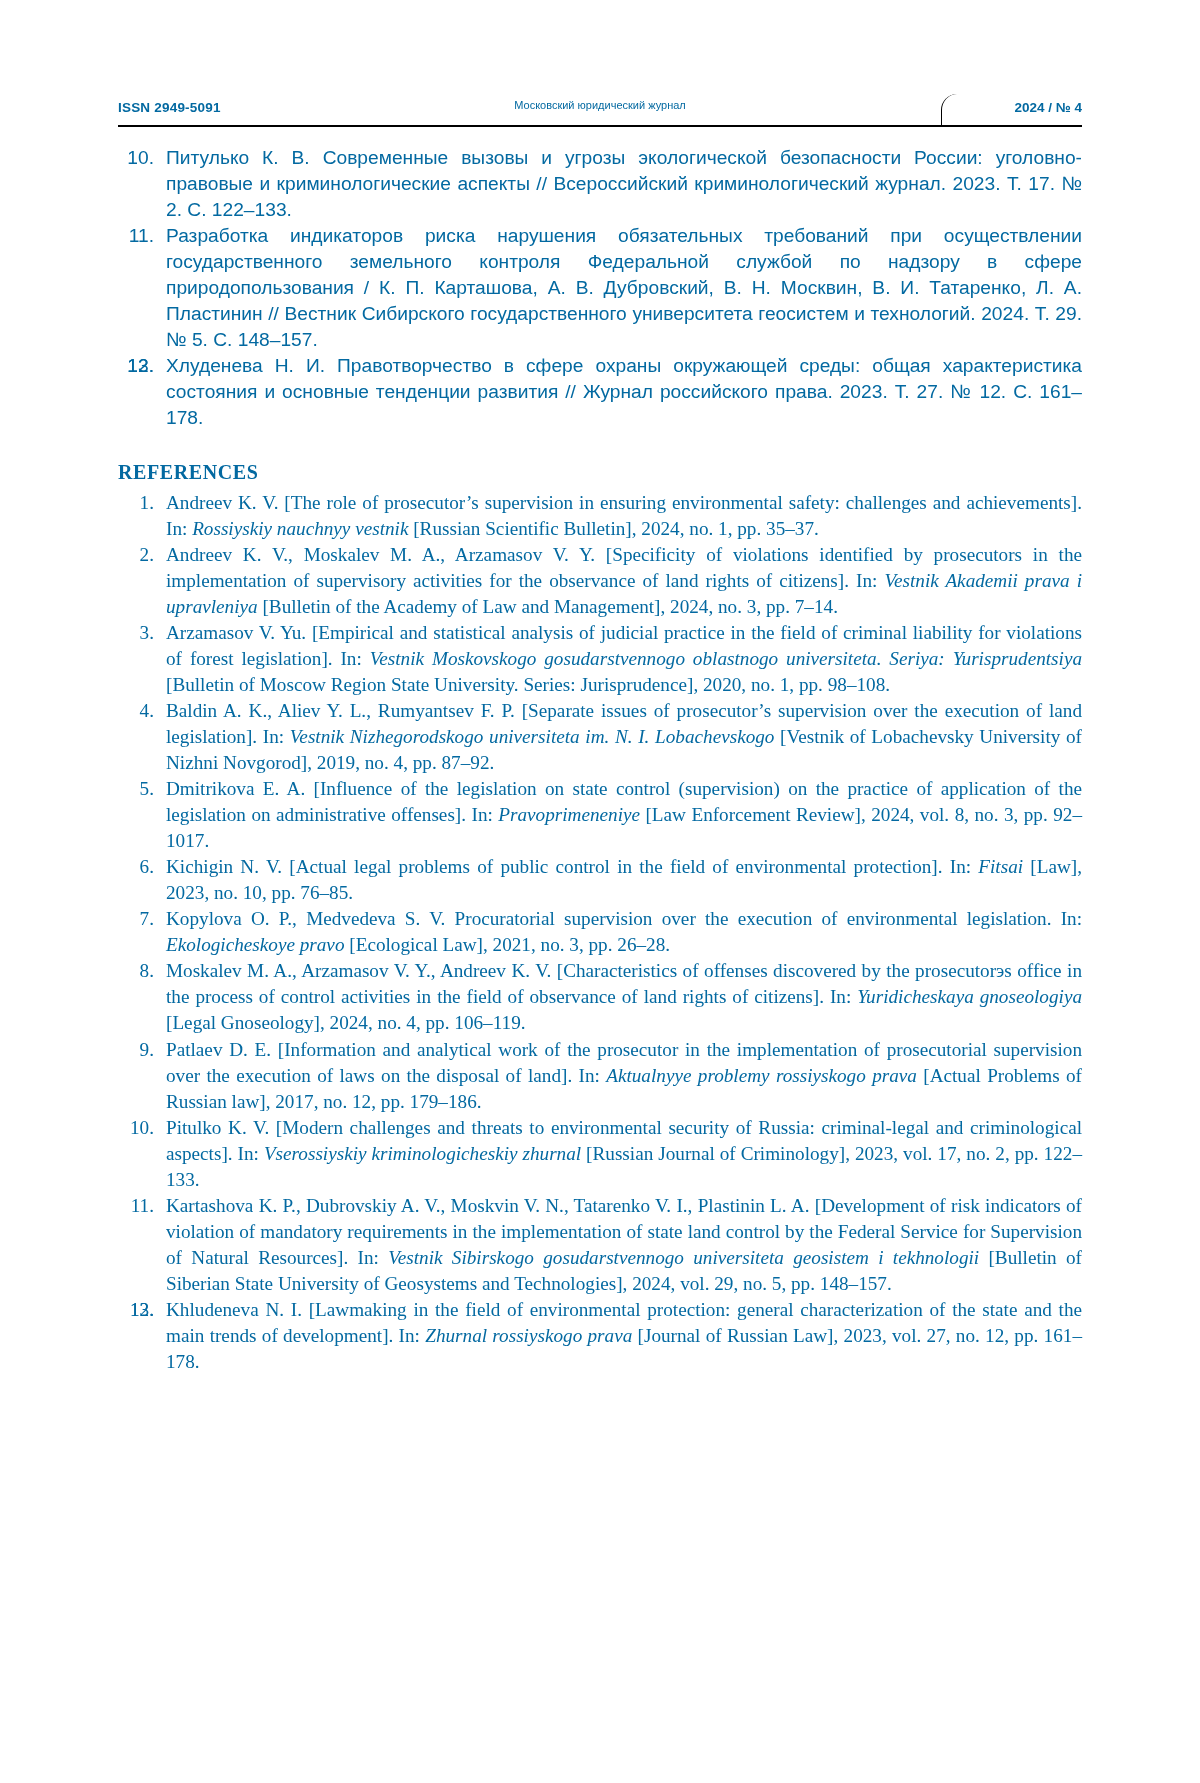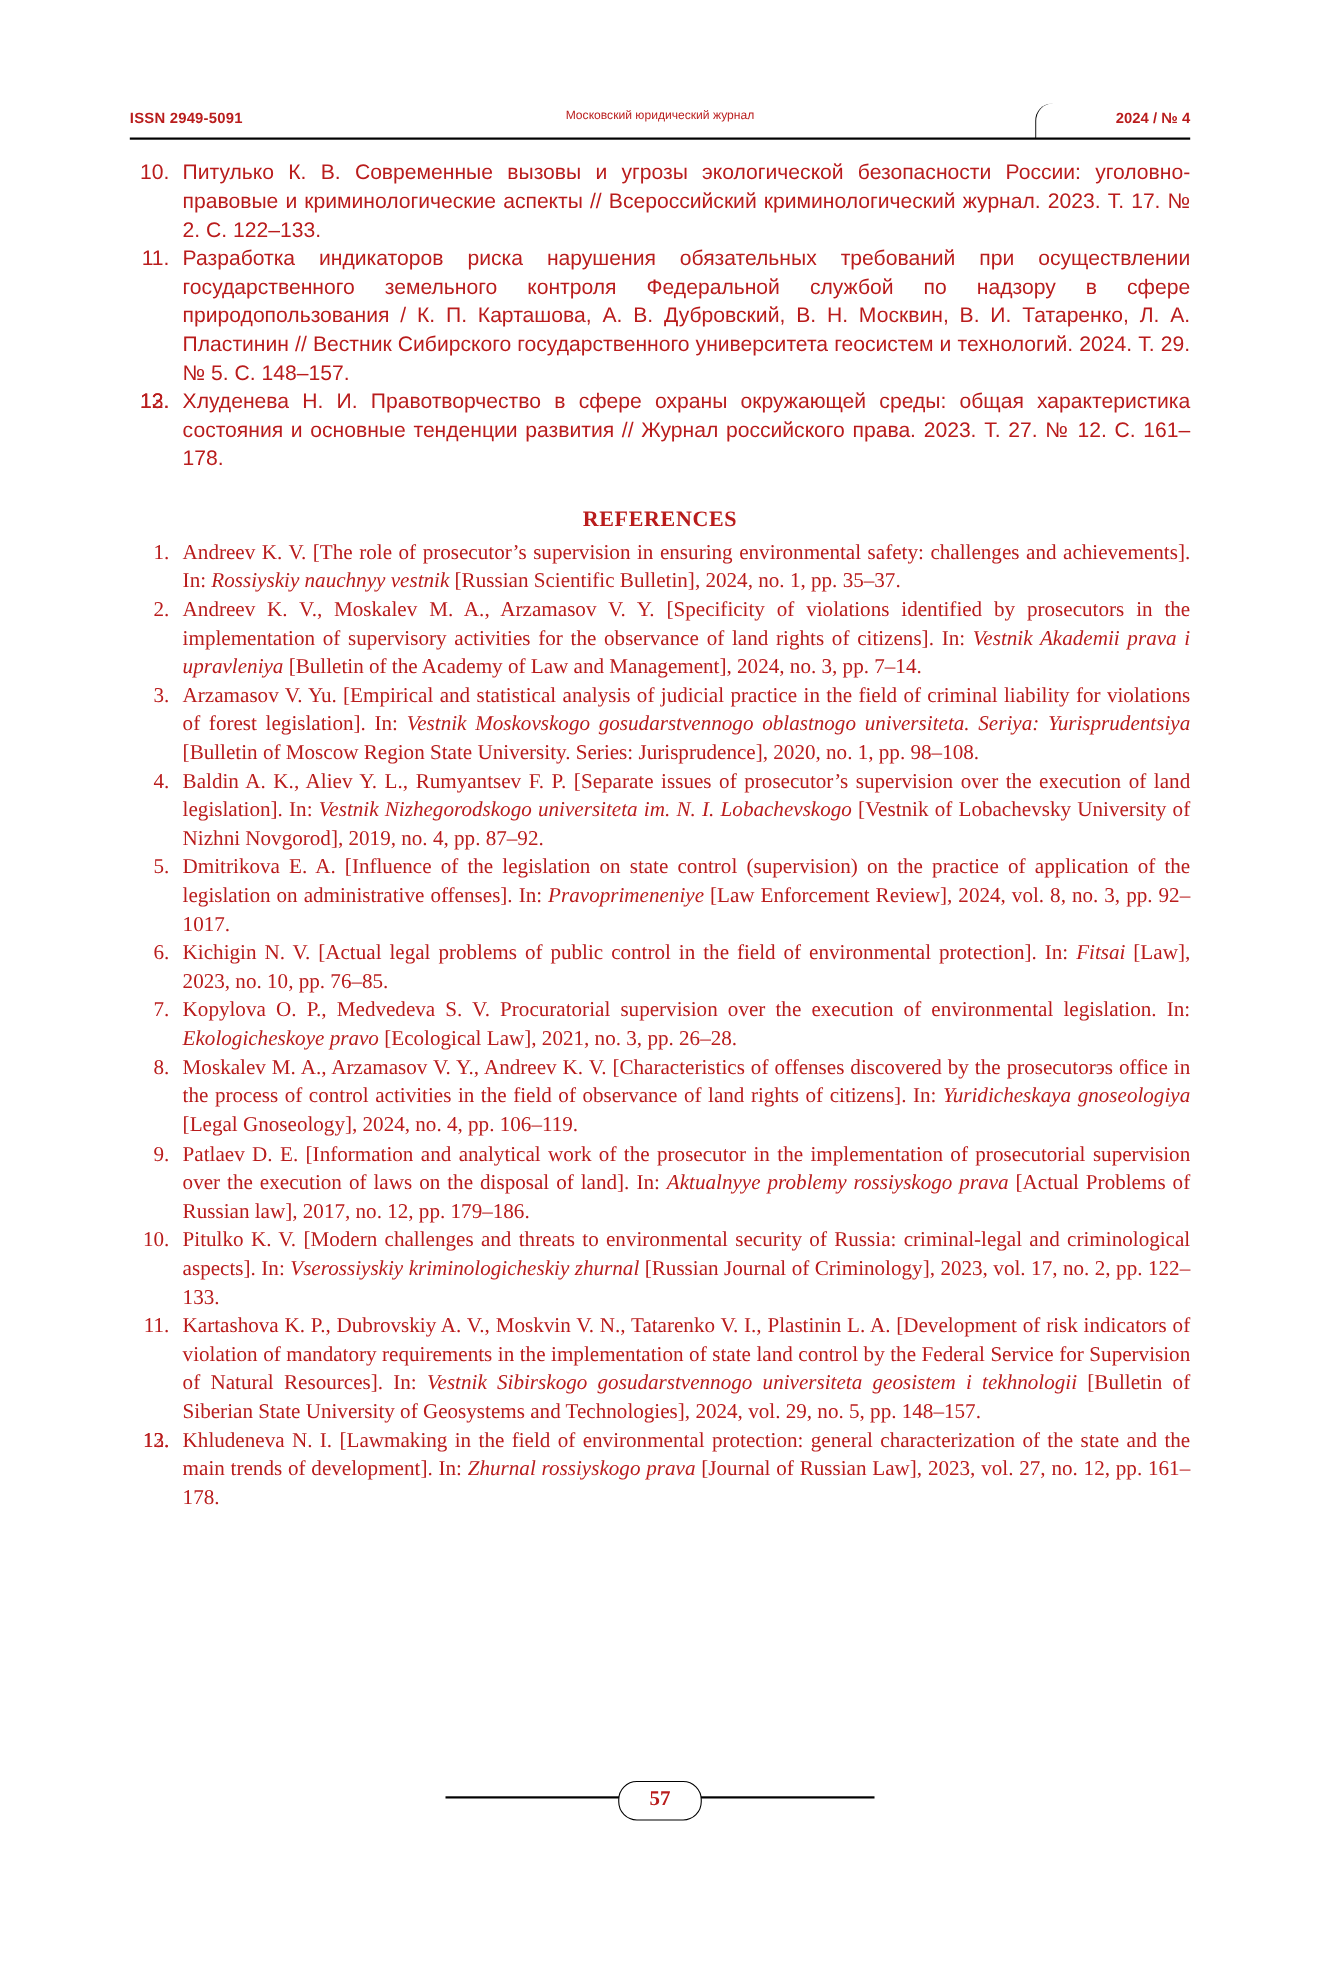--- a/index.html
+++ b/index.html
@@ -7,21 +7,21 @@
     padding: 0;
     background: #ffffff;
   }
   .page {
     position: relative;
     width: 1200px;
     height: 1783px;
     margin: 0 auto;
     background: #ffffff;
     font-family: "Liberation Serif", serif;
-    color: #b91c1c;
+    color: #0369a1;
     box-sizing: border-box;
     padding: 0;
     overflow: hidden;
   }
 
   
   .header {
     position: absolute;
     top: 96px;
     left: 118px;
@@ -108,21 +108,20 @@
     font-family: "Liberation Sans", sans-serif;
     font-size: 18.2px;
     line-height: 1.40;
   }
   .ru li .num {
     font-family: "Liberation Sans", sans-serif;
     font-size: 18.2px;
   }
 
   .section-title {
-    text-align: center;
     font-family: "Liberation Serif", serif;
     font-weight: 700;
     font-size: 20px;
     letter-spacing: 0.6px;
     margin: 30px 0 6px 0;
   }
 
   .en li {
     font-family: "Liberation Serif", serif;
     font-size: 19.4px;
@@ -203,18 +202,14 @@
         <li><span class="num">8.</span><span><span>Moskalev M. A., Arzamasov V. Y., Andreev K. V. [Characteristics of offenses discovered by the prosecutorэs office in the process of control activities in the field of observance of land rights of citizens]. In: </span><em>Yuridicheskaya gnoseologiya</em><span> [Legal Gnoseology], 2024, no. 4, pp. 106–119.</span></span></li>
         <li><span class="num">9.</span><span><span>Patlaev D. E. [Information and analytical work of the prosecutor in the implementation of prosecutorial supervision over the execution of laws on the disposal of land]. In: </span><em>Aktualnyye problemy rossiyskogo prava</em><span> [Actual Problems of Russian law], 2017, no. 12, pp. 179–186.</span></span></li>
         <li><span class="num">10.</span><span><span>Pitulko K. V. [Modern challenges and threats to environmental security of Russia: criminal-legal and criminological aspects]. In: </span><em>Vserossiyskiy kriminologicheskiy zhurnal</em><span> [Russian Journal of Criminology], 2023, vol. 17, no. 2, pp. 122–133.</span></span></li>
         <li><span class="num">11.</span><span><span>Kartashova K. P., Dubrovskiy A. V., Moskvin V. N., Tatarenko V. I., Plastinin L. A. [Development of risk indicators of violation of mandatory requirements in the implementation of state land control by the Federal Service for Supervision of Natural Resources]. In: </span><em>Vestnik Sibirskogo gosudarstvennogo universiteta geosistem i tekhnologii</em><span> [Bulletin of Siberian State University of Geosystems and Technologies], 2024, vol. 29, no. 5, pp. 148–157.</span></span></li>
         <li><span class="num">12.</span></li>
         <li><span class="num">13.</span><span><span>Khludeneva N. I. [Lawmaking in the field of environmental protection: general characterization of the state and the main trends of development]. In: </span><em>Zhurnal rossiyskogo prava</em><span> [Journal of Russian Law], 2023, vol. 27, no. 12, pp. 161–178.</span></span></li>
       </ol>
 
   </div>
 
-  <div class="footer">
-    <span class="footer-rule"></span>
-    <span class="footer-pill">57</span>
-  </div>
 
 </div>
 
 </body></html>

